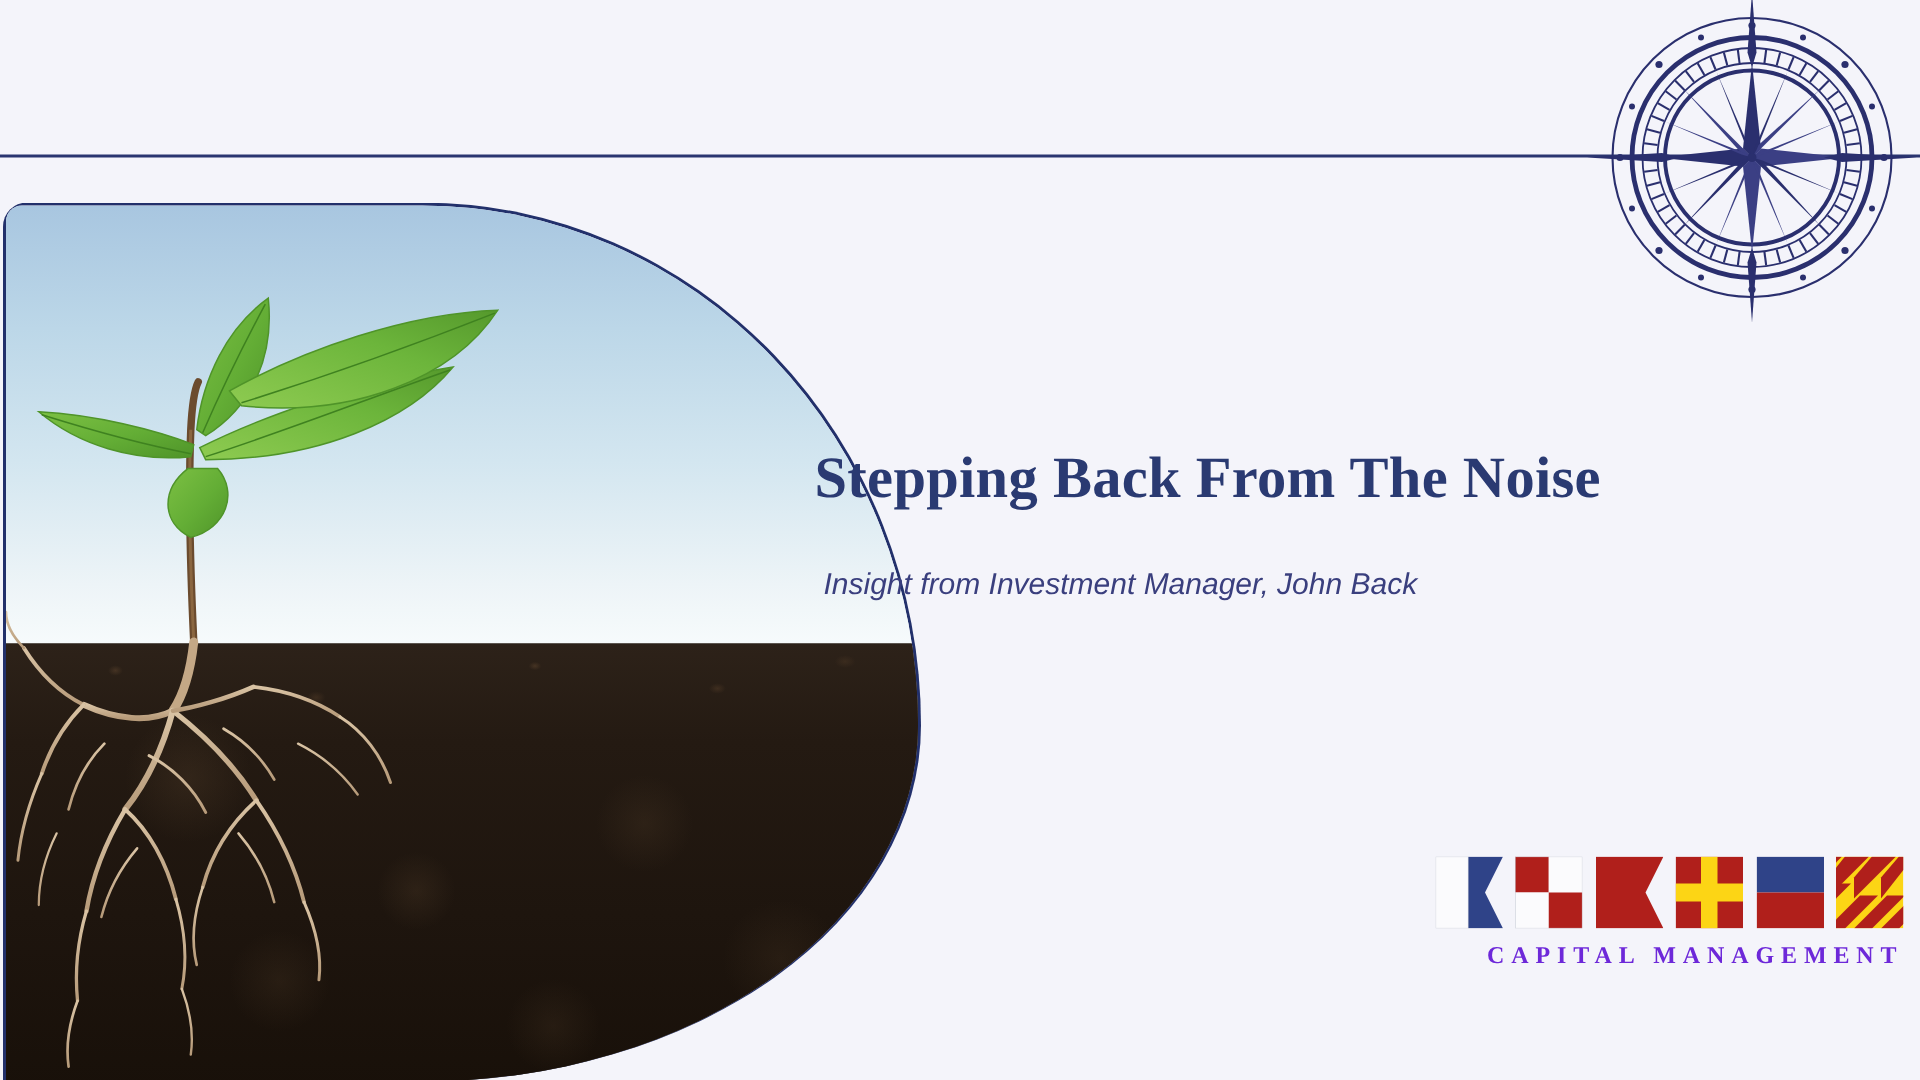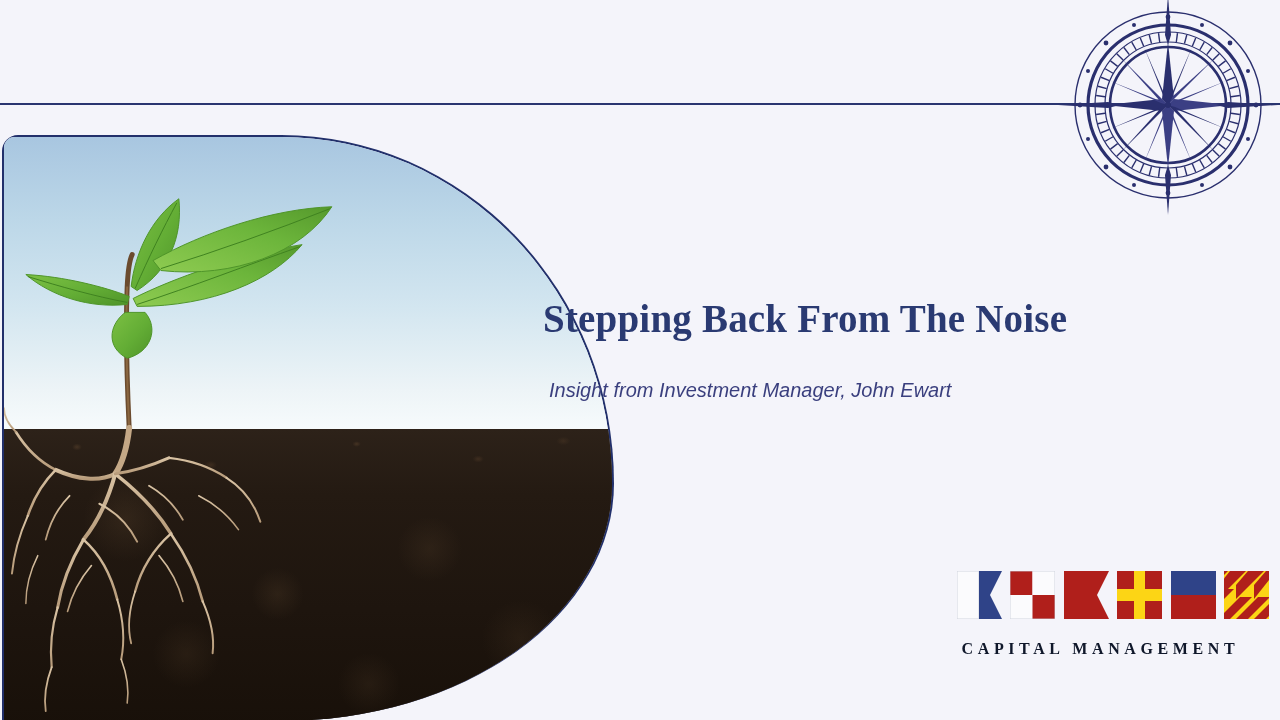--- a/index.html
+++ b/index.html
@@ -106,23 +106,23 @@
     text-align:center;line-height:54px;height:54px;
   }
   .logo-flags{
     display:flex;justify-content:space-between;align-items:center;
     height:48px;margin-top:5px;
   }
   .flag{width:45px;height:48px;position:relative;overflow:hidden;}
   .flag svg{display:block;width:45px;height:48px;}
   .logo-sub{
     font-family:"Liberation Serif",serif;
-    font-size:16px;font-weight:bold;color:#0f172a;
+    font-size:16px;font-weight:bold;color:#6d28d9;
     letter-spacing:4.6px;text-indent:4.6px;
-    text-align:left;line-height:30px;margin-top:15px;
+    text-align:right;line-height:30px;margin-top:4px;
   }
 </style>
 </head>
 <body>
 
 <div class="slide">
 
   <div class="header-rule"></div>
 
   <div class="compass">
@@ -322,21 +322,21 @@
             <path d="M34 420 C26 436 22 452 22 468" stroke-width="1.5"></path>
             <path d="M196 360 C212 368 226 380 236 394" stroke-width="1.6"></path>
           </g>
         </svg>
       </div>
     </div>
   </div>
 
   <div class="title">Stepping Back From The Noise</div>
 
-  <div class="subtitle">Insight from Investment Manager, John Ewart</div>
+  <div class="subtitle">Insight from Investment Manager, John Back</div>
 
   <div class="logo">
     <div class="logo-flags">
 
       <div class="flag">
         <svg viewBox="0 0 45 48" xmlns="http://www.w3.org/2000/svg">
           <rect x="0" y="0" width="22" height="48" fill="#fbfbfd" stroke="#c9cdd8" stroke-width="0.8"></rect>
           <path d="M22 0 H45 L33 24 L45 48 H22 Z" fill="#2f4388"></path>
         </svg>
       </div>

